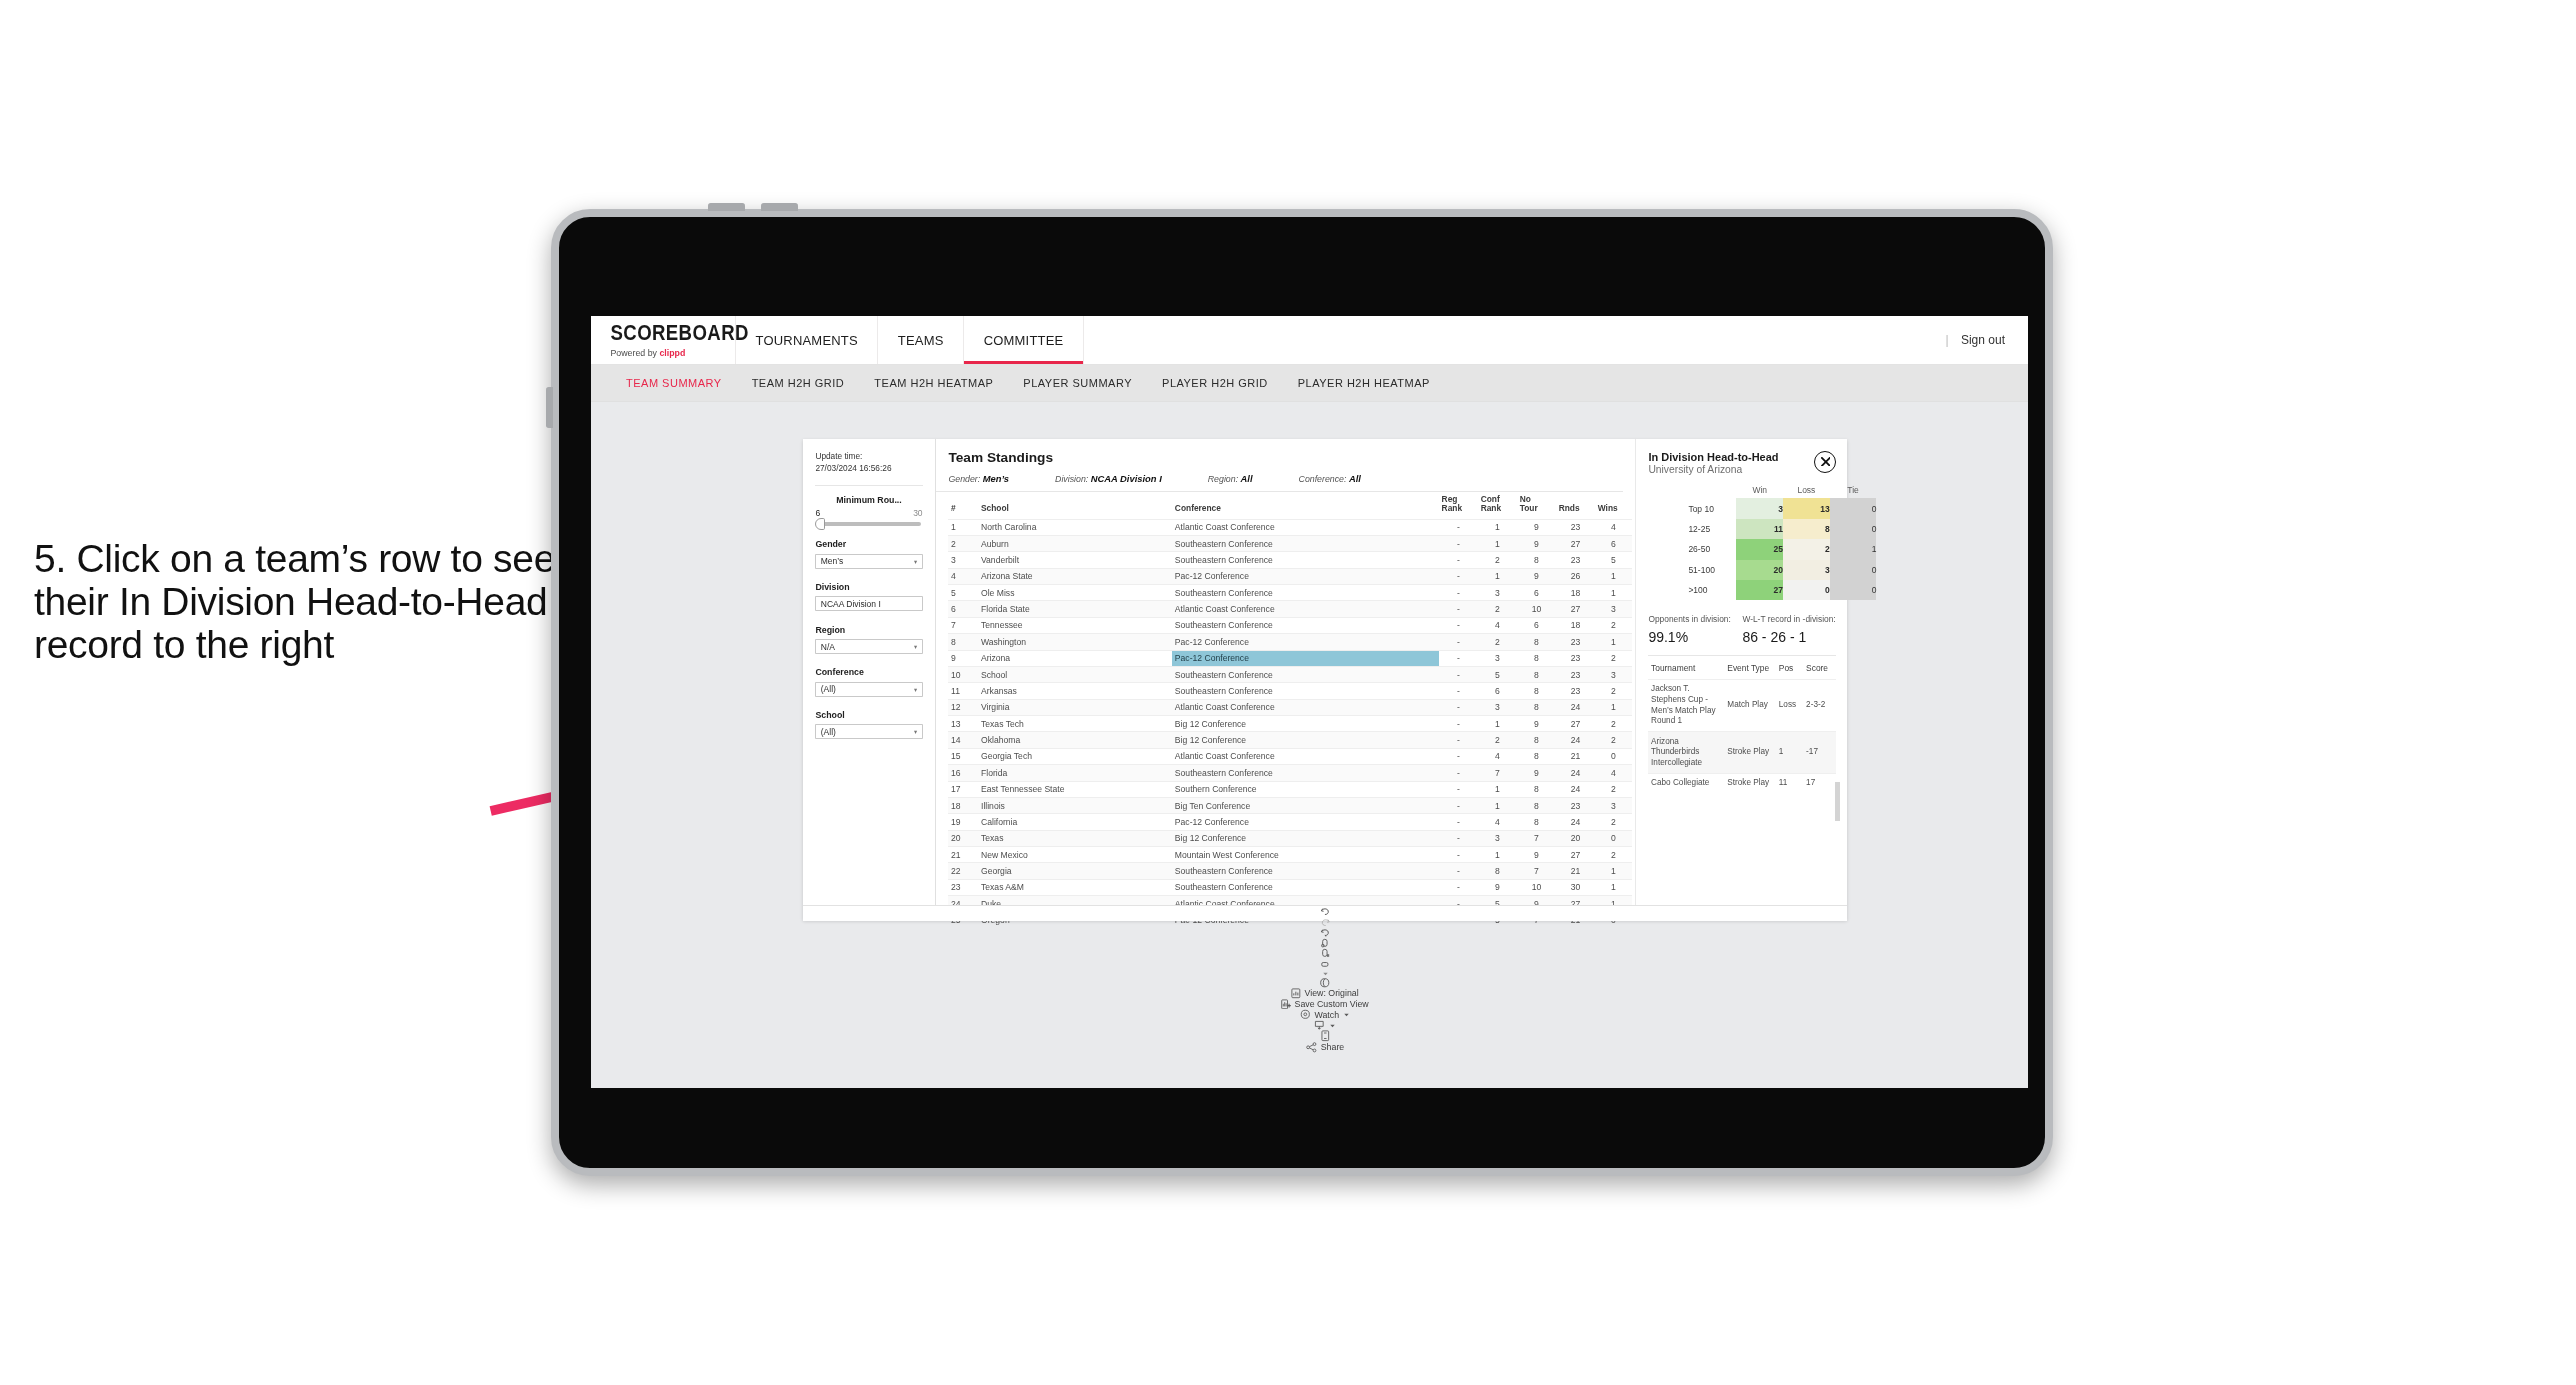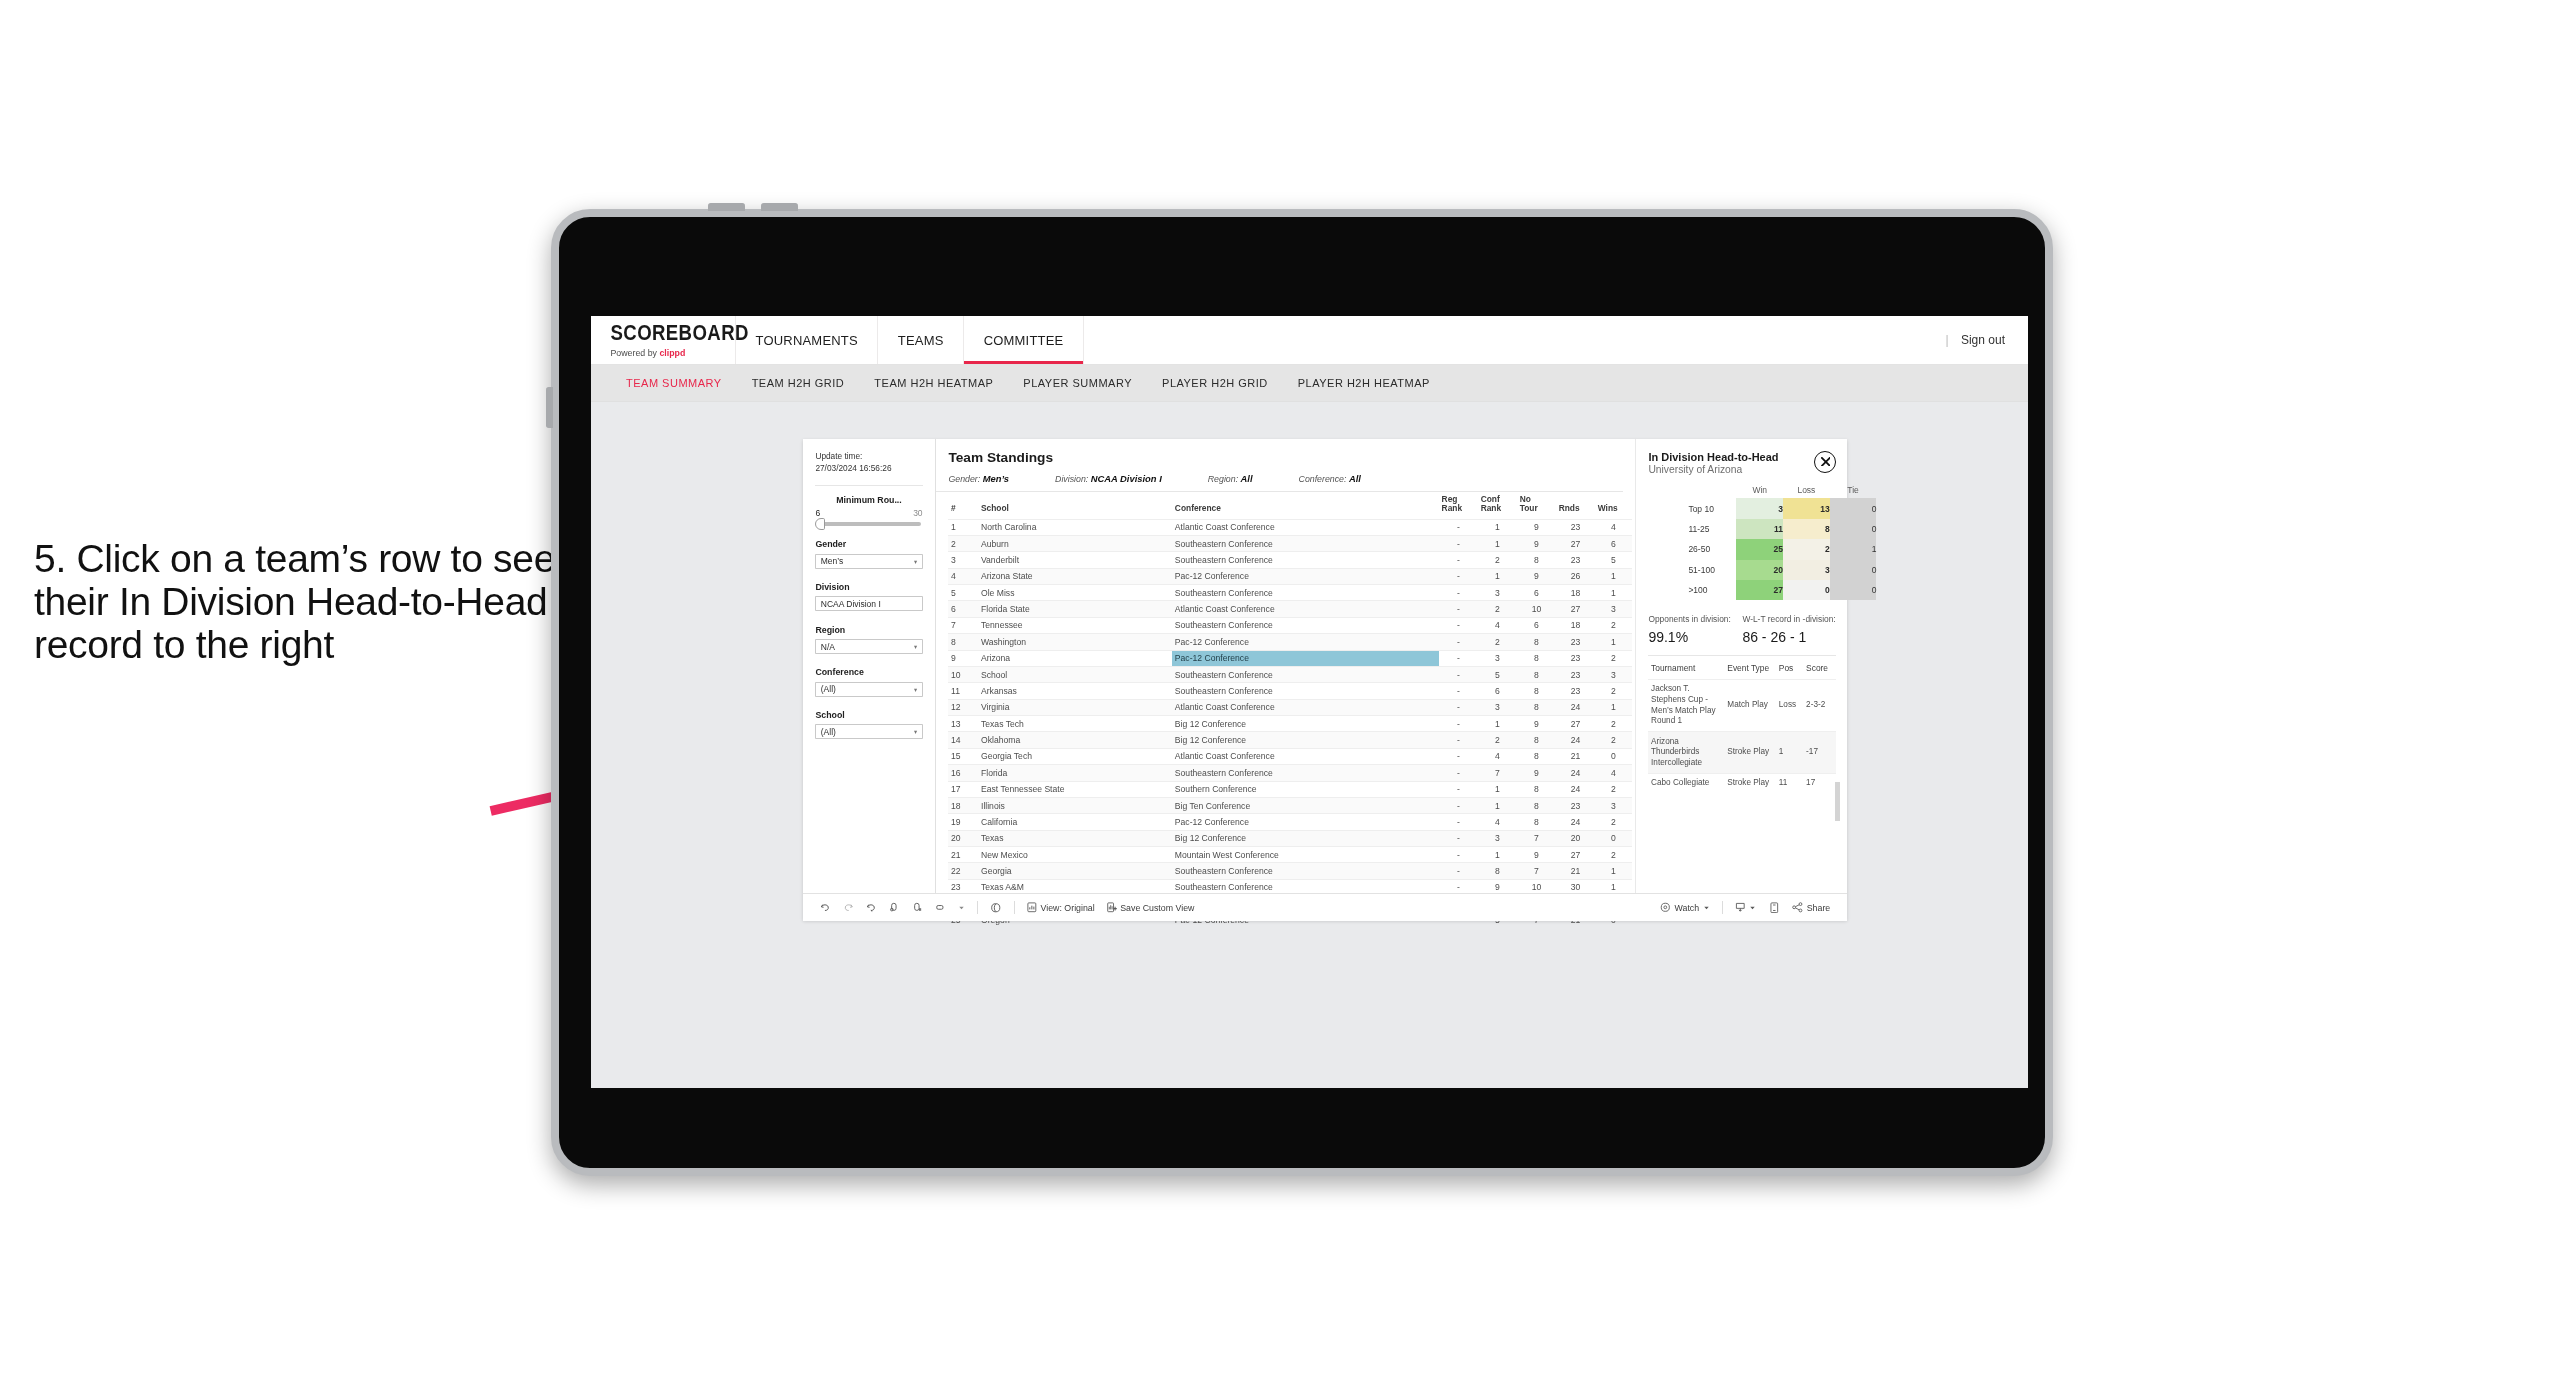--- a/index.html
+++ b/index.html
@@ -172,22 +172,22 @@
 
   table.tourn { width:100%; border-collapse:collapse; font-size:8.2px; color:#4d4d4d; table-layout:fixed; margin-top:7px;}
   table.tourn th { text-align:left; font-weight:400; color:#3f3f3f; font-size:8.4px; padding:0 2.7px 6.2px 2.7px; }
   table.tourn td { padding:4.4px 2.7px; border-top:0.9px solid #efefef; vertical-align:middle; line-height:1.3;}
   table.tourn tr.alt td { background:#f6f6f6; }
   .tc-t{width:74px;} .tc-e{width:50px;} .tc-p{width:26.5px;} .tc-s{width:32px;}
   #tscroll { position:absolute; right:7px; top:343px; width:5.3px; height:39px; background:#d4d4d4; }
 
   
   #toolbar {
-    height:28px; border-top:0.9px solid #e2e2e2; background:#fff;
-    display:flex; align-items:center; padding:0 10.6px; gap:0px; font-size:8.8px; color:#3c3c3c;
+    height:16px; border-top:0.9px solid #e2e2e2; background:#fff;
+    display:flex; align-items:center; padding:0 10.6px; gap:0px; font-size:8.8px; color:#3c3c3c;flex-direction:column;
   }
   .tbi { display:flex; align-items:center; gap:3.5px; padding:0 6.2px; cursor:pointer; white-space:nowrap; }
   .tbsep { width:0.9px; height:13.3px; background:#dcdcdc; margin:0 6.2px; }
   .tbgap { flex:1; }
   .tbi svg { display:block; }
 </style>
 </head>
 <body>
 
 <div id="stage">
@@ -599,21 +599,21 @@
                   </tr>
                 </thead>
                 <tbody id="h2h-body">
                     <tr>
                       <td class="lbl">Top 10</td>
                       <td class="val" style="background: rgb(227, 239, 224);">3</td>
                       <td class="val" style="background: rgb(240, 226, 148);">13</td>
                       <td class="val plain" style="background: rgb(210, 210, 210);">0</td>
                     </tr>
                     <tr>
-                      <td class="lbl">11-25</td>
+                      <td class="lbl">12-25</td>
                       <td class="val" style="background: rgb(205, 229, 192);">11</td>
                       <td class="val" style="background: rgb(246, 237, 205);">8</td>
                       <td class="val plain" style="background: rgb(210, 210, 210);">0</td>
                     </tr>
                     <tr>
                       <td class="lbl">26-50</td>
                       <td class="val" style="background: rgb(142, 210, 122);">25</td>
                       <td class="val" style="background: rgb(243, 241, 231);">2</td>
                       <td class="val plain" style="background: rgb(210, 210, 210);">1</td>
                     </tr>

